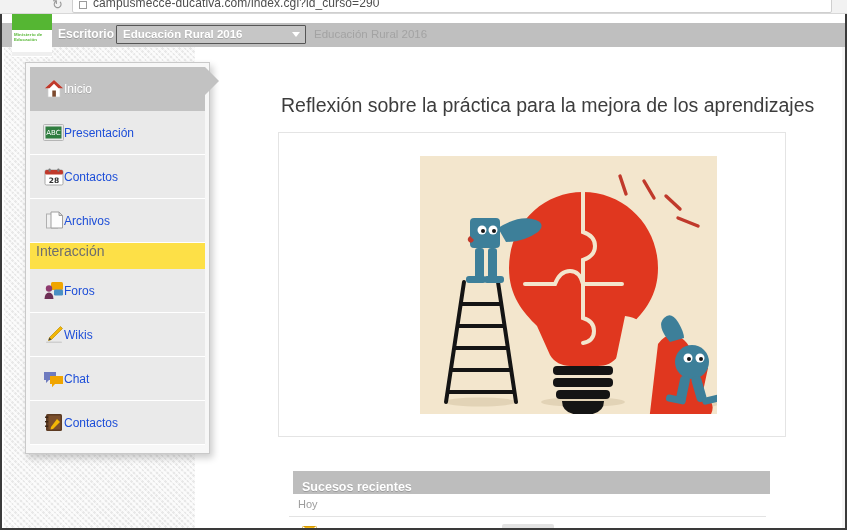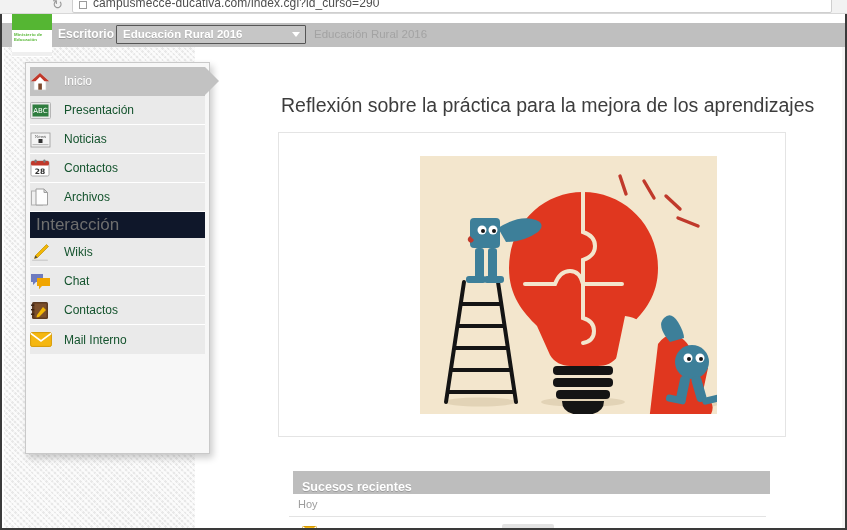--- a/index.html
+++ b/index.html
@@ -142,54 +142,54 @@
   .sidebar {
     position: absolute; left: 23px; top: 48px;
     width: 185px; height: 392px;
     background: #f7f7f7;
     border: 1px solid #c9c9c9;
     box-shadow: 3px 4px 7px rgba(0,0,0,0.20);
     padding: 4px;
   }
   .nav-item {
     position: relative;
-    height: 29px;
+    height: 44px;
     background: #eaeaea;
     border-bottom: 1px solid #ffffff;
     display: flex; align-items: center;
   }
   .nav-item.active {
     background: #c2c2c2;
     border-bottom: 1px solid #c2c2c2;
   }
   .nav-item.active::after {
     content: "";
     position: absolute; right: -14px; top: 0;
     width: 0; height: 0;
     border-top: 14.5px solid transparent;
     border-bottom: 14.5px solid transparent;
     border-left: 14px solid #c2c2c2;
   }
   .nav-icon {
     width: 34px; height: 29px;
-    display: flex; align-items: center; justify-content: flex-start;
+    display: flex; align-items: center; justify-content: flex-end;
     flex: 0 0 34px;
   }
   .nav-label {
-    font-size: 12px; color: #14532d;
+    font-size: 12px; color: #1d4ed8;
     white-space: nowrap;
   }
   .nav-item.active .nav-label { color: #ffffff; text-shadow: 0 1px 0 rgba(0,0,0,0.12); }
 
   .nav-section {
     height: 26px;
-    display: flex; align-items: center;
+    display: flex; align-items: flex-start;
     padding-left: 6px;
-    font-size: 17px; color: #6e6e6e;
-    background: #0f172a;
+    font-size: 14px; color: #6e6e6e;
+    background: #fde047;
   }
 
   
   .main-heading {
     position: absolute; left: 279px; top: 80px;
     font-size: 19.5px; color: #3d3d3d;
     font-weight: normal;
     white-space: nowrap;
   }
 
@@ -308,31 +308,20 @@
         <span class="nav-icon">
           <svg width="21" height="17" viewBox="0 0 21 17">
             <rect x="0.5" y="0.5" width="20" height="16" rx="1" fill="#e9e9e9" stroke="#b5b5b5"></rect>
             <rect x="2.5" y="2.5" width="16" height="12" fill="#2f7d3f"></rect>
             <text x="10.5" y="11" font-family="DejaVu Sans" font-size="7" fill="#ffffff" text-anchor="middle">ABC</text>
           </svg>
         </span>
         <span class="nav-label">Presentación</span>
       </div>
 
-      <div class="nav-item">
-        <span class="nav-icon">
-          <svg width="21" height="17" viewBox="0 0 21 17">
-            <rect x="1" y="2" width="19" height="14" fill="#f4f4f4" stroke="#9a9a9a" stroke-width="0.8"></rect>
-            <text x="10.5" y="6.5" font-family="DejaVu Serif" font-size="4" fill="#555" text-anchor="middle">News</text>
-            <rect x="8.5" y="8" width="4" height="4" fill="#333"></rect>
-            <rect x="2.5" y="13" width="16" height="1.2" fill="#bdbdbd"></rect>
-          </svg>
-        </span>
-        <span class="nav-label">Noticias</span>
-      </div>
 
       <div class="nav-item">
         <span class="nav-icon">
           <svg width="20" height="18" viewBox="0 0 20 18">
             <rect x="1" y="2" width="18" height="15" rx="1.5" fill="#ffffff" stroke="#a8a8a8"></rect>
             <rect x="1" y="2" width="18" height="4.5" rx="1.5" fill="#c0392b"></rect>
             <rect x="4.5" y="0.6" width="2.2" height="3.2" rx="1" fill="#7a7a7a"></rect>
             <rect x="13.3" y="0.6" width="2.2" height="3.2" rx="1" fill="#7a7a7a"></rect>
             <text x="10" y="14.5" font-family="DejaVu Sans" font-size="7.5" font-weight="bold" fill="#333" text-anchor="middle">28</text>
           </svg>
@@ -350,20 +339,31 @@
           </svg>
         </span>
         <span class="nav-label">Archivos</span>
       </div>
 
 
       <div class="nav-section">
         <span>Interacción</span>
       </div>
 
+      <div class="nav-item">
+        <span class="nav-icon">
+          <svg width="21" height="19" viewBox="0 0 21 19">
+            <rect x="8" y="1" width="12" height="8" rx="1.5" fill="#f0a500"></rect>
+            <circle cx="6" cy="7.5" r="3.2" fill="#8e3a6e"></circle>
+            <path d="M1.5 18 Q1.8 11.5 6 11.5 Q10.2 11.5 10.5 18 Z" fill="#6d2f55"></path>
+            <rect x="11" y="8.5" width="9" height="6" rx="1.2" fill="#4a90c4"></rect>
+          </svg>
+        </span>
+        <span class="nav-label">Foros</span>
+      </div>
 
       <div class="nav-item">
         <span class="nav-icon">
           <svg width="20" height="19" viewBox="0 0 20 19">
             <path d="M16.5 1.5 L18.5 3.5 L7.5 14.5 L4.5 15.5 L5.5 12.5 Z" fill="#f2b705" stroke="#c08f00" stroke-width="0.7"></path>
             <path d="M5.5 12.5 L4.5 15.5 L7.5 14.5 Z" fill="#444"></path>
             <rect x="2" y="16.5" width="16" height="1.6" rx="0.8" fill="#cfcfcf"></rect>
           </svg>
         </span>
         <span class="nav-label">Wikis</span>
@@ -386,29 +386,20 @@
             <rect x="4.5" y="2.5" width="12" height="14" fill="#7b4f2c"></rect>
             <path d="M13 6 L16 9 L9 16 L6.5 16.5 L7 14 Z" fill="#f2b705"></path>
             <rect x="1" y="3.5" width="3.2" height="1.4" fill="#3a2414"></rect>
             <rect x="1" y="8" width="3.2" height="1.4" fill="#3a2414"></rect>
             <rect x="1" y="12.5" width="3.2" height="1.4" fill="#3a2414"></rect>
           </svg>
         </span>
         <span class="nav-label">Contactos</span>
       </div>
 
-      <div class="nav-item" style="border-bottom:none;">
-        <span class="nav-icon">
-          <svg width="22" height="15" viewBox="0 0 22 15">
-            <rect x="0.6" y="0.6" width="20.8" height="13.8" rx="1.5" fill="#f5b711" stroke="#d79a00"></rect>
-            <path d="M0.8 1.4 L11 9 L21.2 1.4" fill="none" stroke="#ffffff" stroke-width="1.6"></path>
-          </svg>
-        </span>
-        <span class="nav-label">Mail Interno</span>
-      </div>
 
     </div>
 
     <div class="main-heading">Reflexión sobre la práctica para la mejora de los aprendizajes</div>
 
     <div class="img-card">
       <div class="illus">
         <svg width="297" height="258" viewBox="0 0 297 258">
           <rect x="0" y="0" width="297" height="258" fill="#f3e6cd"></rect>
 

